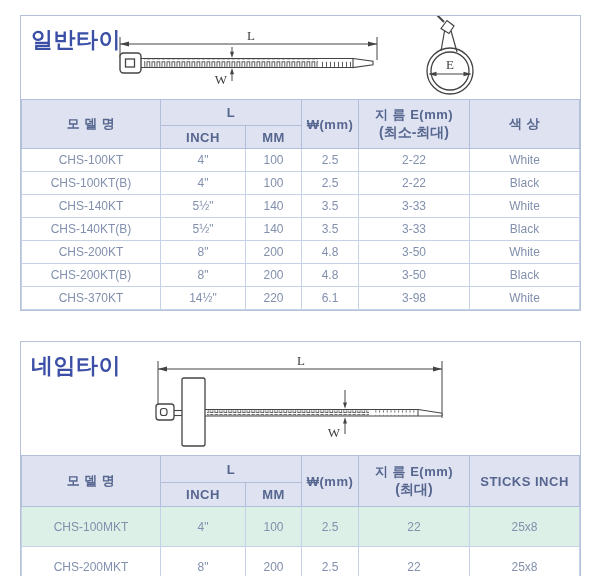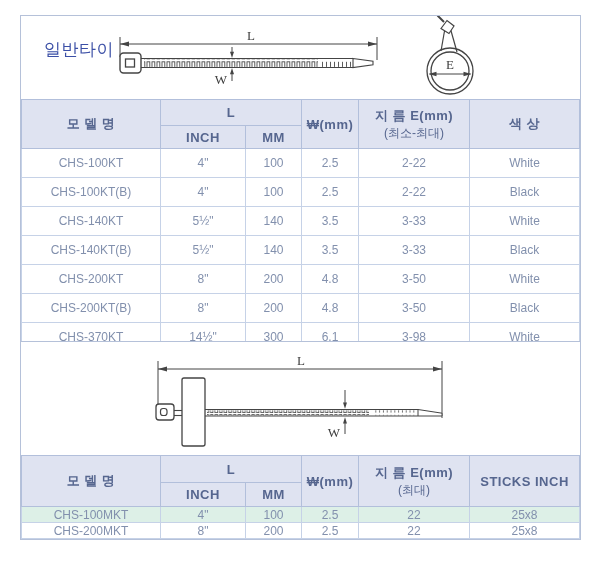--- a/index.html
+++ b/index.html
@@ -15,33 +15,33 @@
   }
   *{box-sizing:border-box}
   html,body{margin:0;padding:0;background:#fff;font-family:"Liberation Sans",sans-serif}
   .page{position:relative;width:600px;height:576px;background:#fff;overflow:hidden}
   .panel{position:absolute;left:20px;width:561px;border:1px solid var(--panel-border);background:#fff}
   #panel1{top:15px}
   #panel2{top:341px}
   .dg{position:relative}
   #panel1 .dg{height:83px}
   #panel2 .dg{height:113px}
-  .panel-title{position:absolute;left:10px;top:9px;margin:13px;font-size:17px;font-weight:normal;color:var(--title);letter-spacing:.5px;z-index:2}
+  .panel-title{position:absolute;left:10px;top:9px;margin:0;font-size:22px;font-weight:bold;color:var(--title);letter-spacing:.5px;z-index:2}
   .dg svg{position:absolute;left:0;top:0}
   table{width:100%;border-collapse:collapse;table-layout:fixed}
   th,td{border:1px solid var(--cell-border);text-align:center;padding:0 2px;overflow:hidden;white-space:nowrap}
   th{background:var(--hdr-bg);color:var(--hdr-text);font-size:13px;font-weight:bold;border-color:var(--hdr-border);letter-spacing:.5px}
-  th .sub{font-size:12px;font-weight:normal;letter-spacing:0}
+  th .sub{font-size:14px;font-weight:bold;letter-spacing:0}
   td{color:var(--body-text);font-size:12px}
   tr.hr1 th{height:26px}
   tr.hr2 th{height:23px}
-  tbody td{height:29px}
+  tbody td{height:23px}
   #panel2 tr.hr1 th{height:27px}
   #panel2 tr.hr2 th{height:24px}
-  #panel2 tbody td{height:16px}
+  #panel2 tbody td{height:40px}
   tr.mint td{background:var(--mint)}
   .dgtext{font-family:"Liberation Serif",serif;font-size:13px;fill:var(--ink)}
 </style>
 </head>
 <body>
 
 <div class="page">
 
   <section class="panel" id="panel1">
     <h2 class="panel-title">일반타이</h2>
@@ -165,30 +165,31 @@
           <td>CHS-200KT(B)</td>
           <td>8"</td>
           <td>200</td>
           <td>4.8</td>
           <td>3-50</td>
           <td>Black</td>
         </tr>
         <tr>
           <td>CHS-370KT</td>
           <td>14½"</td>
-          <td>300</td>
+          <td>220</td>
           <td>6.1</td>
           <td>3-98</td>
           <td>White</td>
         </tr>
       </tbody>
     </table>
   </section>
 
   <section class="panel" id="panel2">
+    <h2 class="panel-title">네임타이</h2>
     <div class="dg">
       <svg width="559" height="113" viewBox="0 0 559 113">
         <defs>
           <pattern id="teeth2" patternUnits="userSpaceOnUse" width="4.6" height="6">
             <rect x="0.8" y="0.6" width="2.6" height="4" fill="none" stroke="#4a4a4a" stroke-width="0.8"></rect>
           </pattern>
           <pattern id="ticks2" patternUnits="userSpaceOnUse" width="3.8" height="6">
             <line x1="1.4" y1="0.8" x2="1.4" y2="4.6" stroke="#4a4a4a" stroke-width="0.8"></line>
           </pattern>
         </defs>

